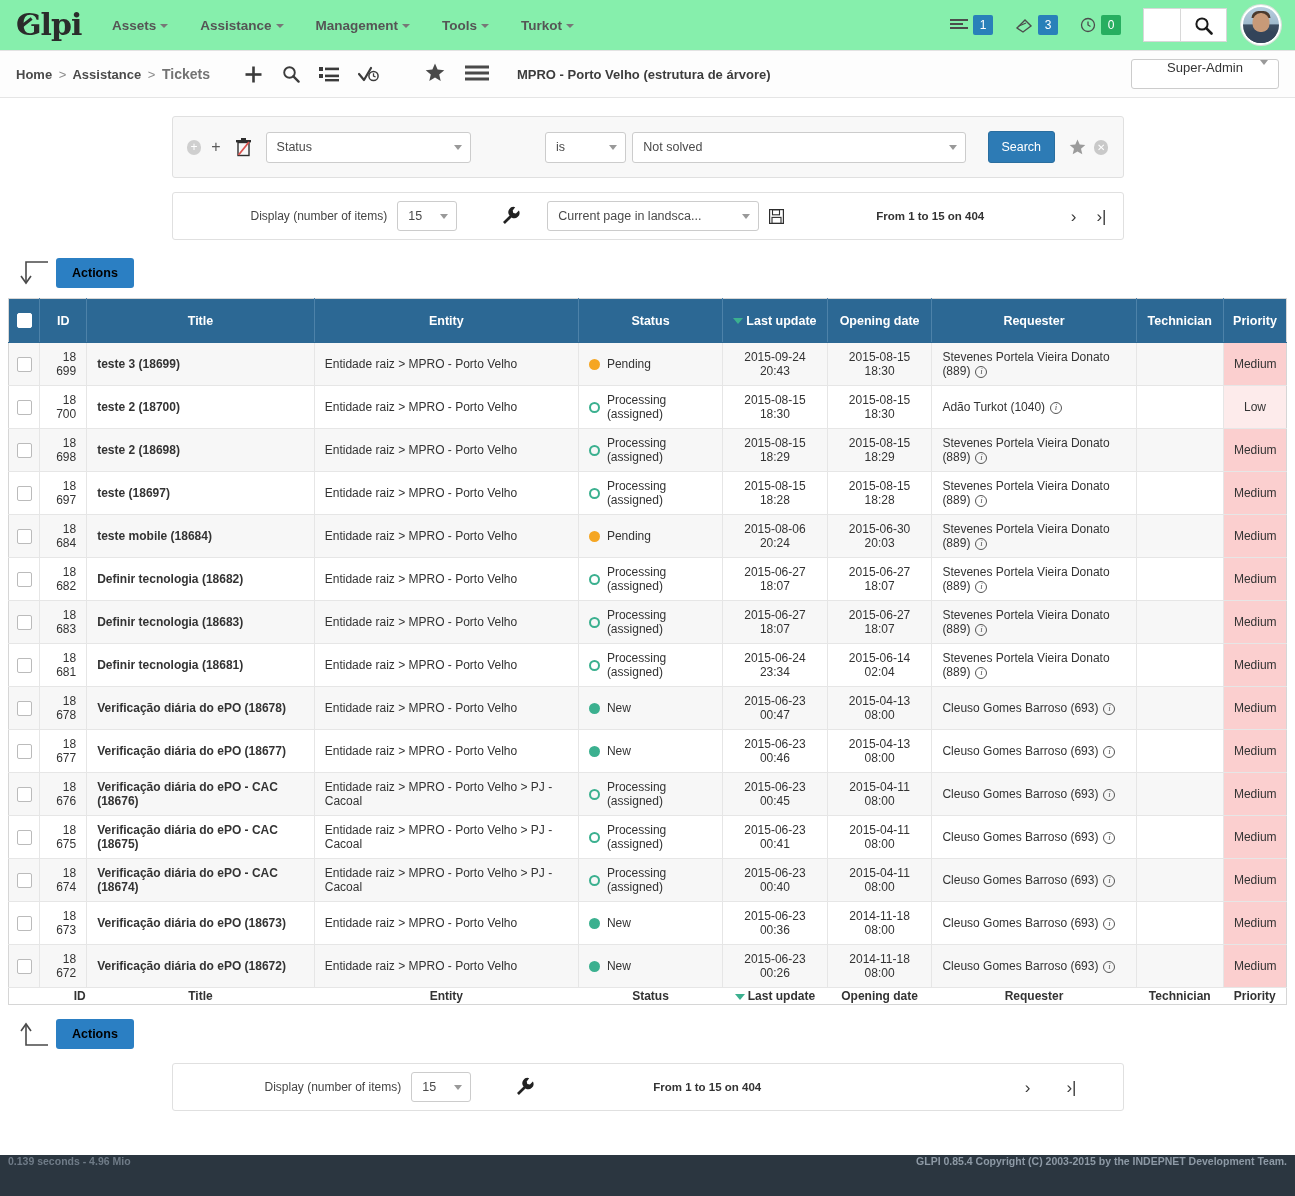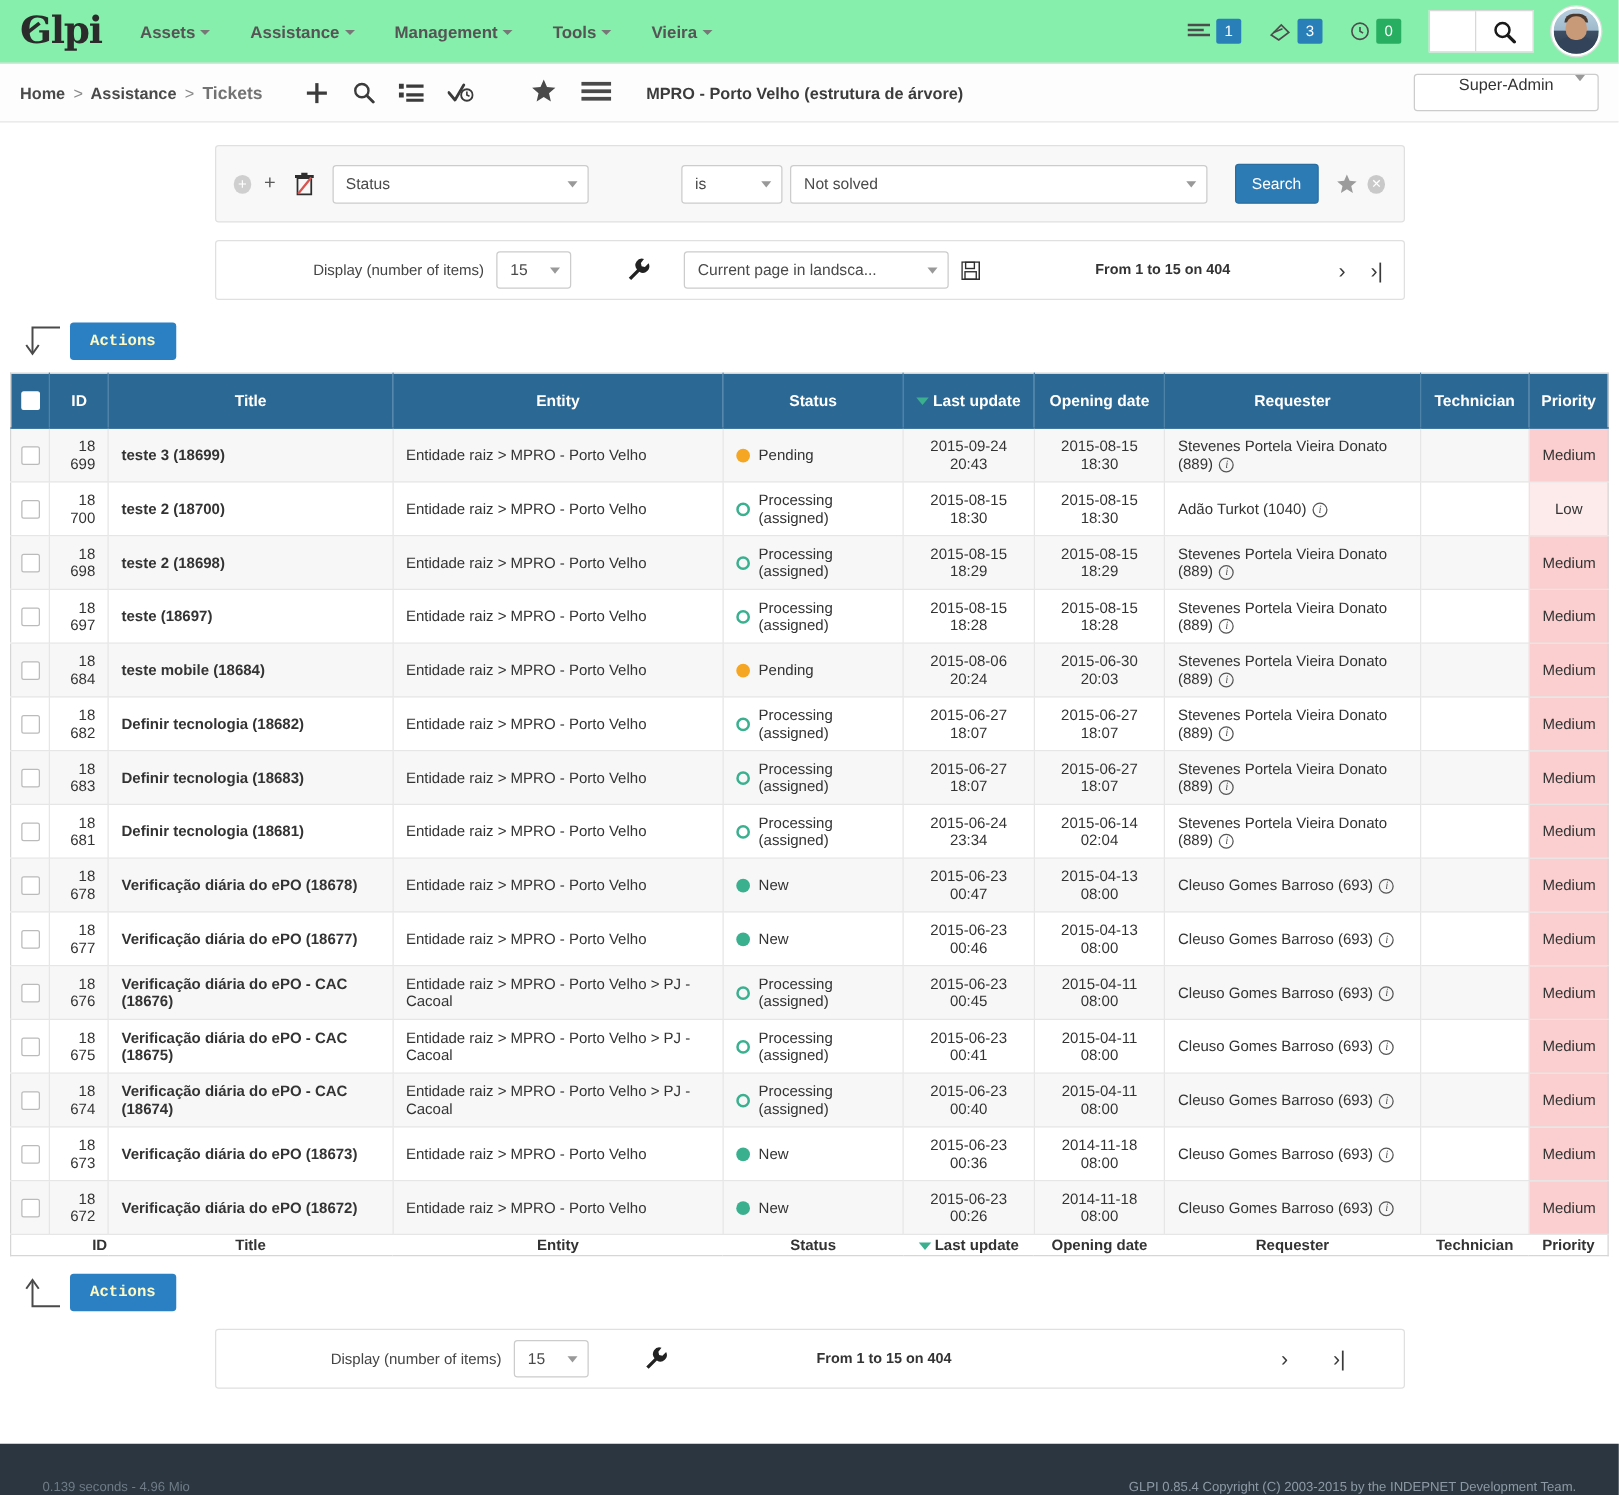--- a/index.html
+++ b/index.html
@@ -271,28 +271,27 @@
 
   
   .actions-row {
     display: flex; align-items: center;
     padding: 18px 0 10px 14px;
     gap: 0;
   }
   .arrow-el { width: 34px; height: 26px; position: relative; margin-right: 8px; }
   .btn-actions {
     background: #2b7fc3;
-    color: #fef9c3;
+    color: #000000;
     border: none;
     border-radius: 3px;
     padding: 8px 16px;
     font-size: 12.5px;
     font-weight: bold;
     cursor: pointer;
-    font-family: Liberation Mono, monospace;
   }
   .actions-row.bottom { padding: 14px 0 0 14px; }
 
   
   .tablewrap { padding: 0 8px; }
   table.tickets {
     width: 1279px;
     border-collapse: collapse;
     table-layout: fixed;
     border: 1px solid #d6d6d6;
@@ -386,39 +385,40 @@
   .dispbar.bottom .pageinfo { margin-left: 118px; }
   .dispbar.bottom .pagenav { gap: 36px; padding-right: 34px; }
 
   
   .footer {
     position: absolute;
     left: 0; bottom: 0;
     width: 1295px; height: 41px;
     background: #2b3640;
     display: flex;
-    align-items: flex-end;
-    padding: 0 34px;
+    align-items: flex-start;
+    padding: 0 8px;
+    font-weight: bold;
   }
   .footer .left  { color: #6f7b87; font-size: 10.5px; }
   .footer .right { color: #8d99a5; font-size: 10.5px; margin-left: auto; }
 </style>
 </head>
 <body>
 
 <div class="topbar">
   <div class="brand">
     <span class="g-mark">Glpi</span>
   </div>
   <div class="mainnav">
     <a href="#"><span>Assets</span><i class="caret-dn"></i></a>
     <a href="#"><span>Assistance</span><i class="caret-dn"></i></a>
     <a href="#"><span>Management</span><i class="caret-dn"></i></a>
     <a href="#"><span>Tools</span><i class="caret-dn"></i></a>
-    <a href="#"><span>Vieira</span><i class="caret-dn"></i></a>
+    <a href="#"><span>Turkot</span><i class="caret-dn"></i></a>
   </div>
 
   <div class="topright">
     <div class="counter">
       <span class="cicon">
         <svg width="18" height="14" viewBox="0 0 18 14">
             <rect x="0" y="1" width="18" height="2" fill="#4c4c4c"></rect>
             <rect x="0" y="5" width="13" height="2" fill="#4c4c4c"></rect>
             <rect x="0" y="9" width="18" height="2" fill="#4c4c4c"></rect>
           </svg>

